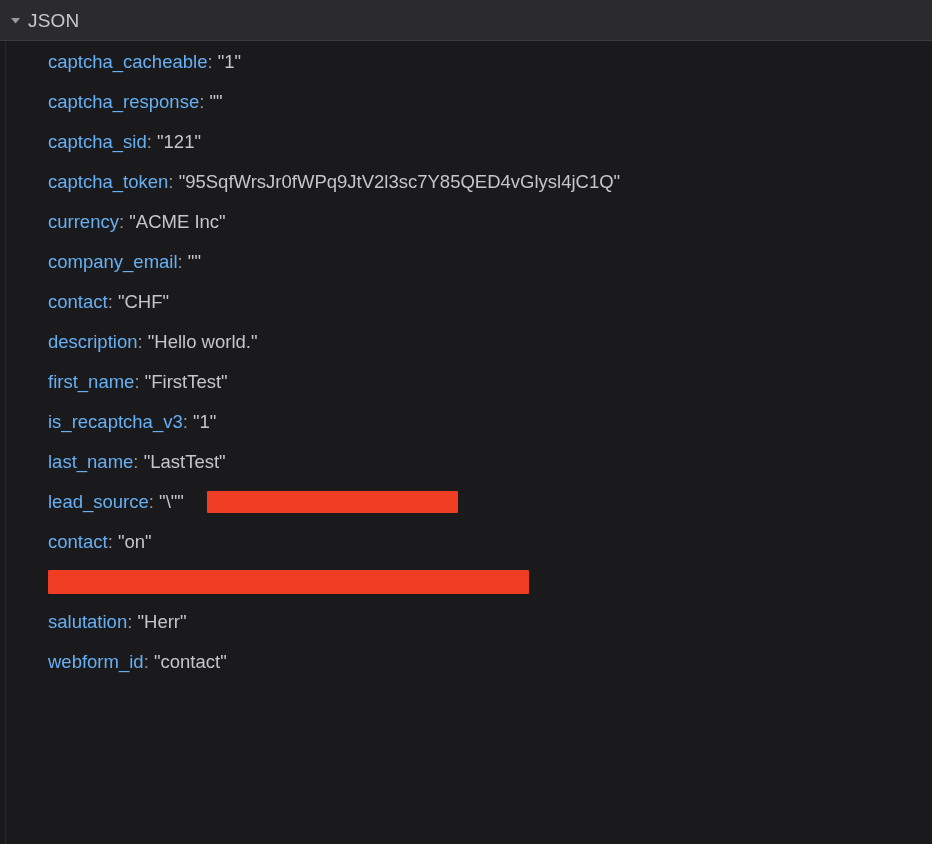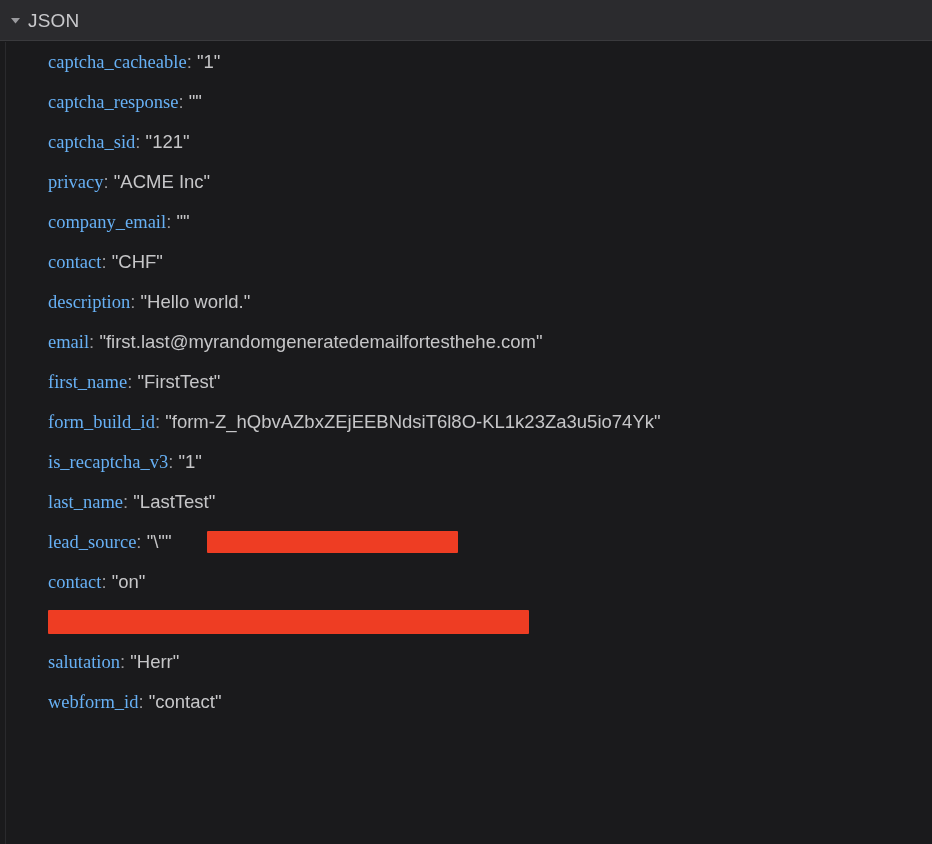--- a/index.html
+++ b/index.html
@@ -79,21 +79,20 @@
     position: relative;
     height: 40px;
     line-height: 40px;
     padding-left: 48px;
     white-space: nowrap;
     font-size: 18.5px;
     box-sizing: border-box;
   }
   .k {
     color: #67b0f4;
-    font-family: Liberation Serif, serif;
   }
   .punct {
     color: #9a9a9e;
   }
   .v {
     color: #c6c6c8;
   }
 
   
   .redaction {
@@ -131,27 +130,26 @@
     </span>
     <span class="panel-title">JSON</span>
   </div>
 
   <div class="left-rail"></div>
 
   <div class="rows" id="rows-container">
       <div class="json-row"><span class="k">captcha_cacheable</span><span class="punct">: </span><span class="v">"1"</span></div>
       <div class="json-row"><span class="k">captcha_response</span><span class="punct">: </span><span class="v">""</span></div>
       <div class="json-row"><span class="k">captcha_sid</span><span class="punct">: </span><span class="v">"121"</span></div>
-      <div class="json-row"><span class="k">privacy</span><span class="punct">: </span><span class="v">"ACME Inc"</span></div>
+      <div class="json-row"><span class="k">captcha_token</span><span class="punct">: </span><span class="v">"95SqfWrsJr0fWPq9JtV2l3sc7Y85QED4vGlysl4jC1Q"</span></div>
+      <div class="json-row"><span class="k">currency</span><span class="punct">: </span><span class="v">"ACME Inc"</span></div>
       <div class="json-row"><span class="k">company_email</span><span class="punct">: </span><span class="v">""</span></div>
       <div class="json-row"><span class="k">contact</span><span class="punct">: </span><span class="v">"CHF"</span></div>
       <div class="json-row"><span class="k">description</span><span class="punct">: </span><span class="v">"Hello world."</span></div>
-      <div class="json-row"><span class="k">email</span><span class="punct">: </span><span class="v">"first.last@myrandomgeneratedemailfortesthehe.com"</span></div>
       <div class="json-row"><span class="k">first_name</span><span class="punct">: </span><span class="v">"FirstTest"</span></div>
-      <div class="json-row"><span class="k">form_build_id</span><span class="punct">: </span><span class="v">"form-Z_hQbvAZbxZEjEEBNdsiT6l8O-KL1k23Za3u5io74Yk"</span></div>
       <div class="json-row"><span class="k">is_recaptcha_v3</span><span class="punct">: </span><span class="v">"1"</span></div>
       <div class="json-row"><span class="k">last_name</span><span class="punct">: </span><span class="v">"LastTest"</span></div>
       <div class="json-row"><span class="k">lead_source</span><span class="punct">: </span><span class="v">"\"</span><span class="v">"</span><div class="redaction" id="redaction-lead-source"></div></div>
       <div class="json-row"><span class="k">contact</span><span class="punct">: </span><span class="v">"on"</span></div>
       <div class="json-row redacted-row">
         <div class="redaction" id="redaction-full-row"></div>
       </div>
       <div class="json-row"><span class="k">salutation</span><span class="punct">: </span><span class="v">"Herr"</span></div>
       <div class="json-row"><span class="k">webform_id</span><span class="punct">: </span><span class="v">"contact"</span></div>
     </div>

